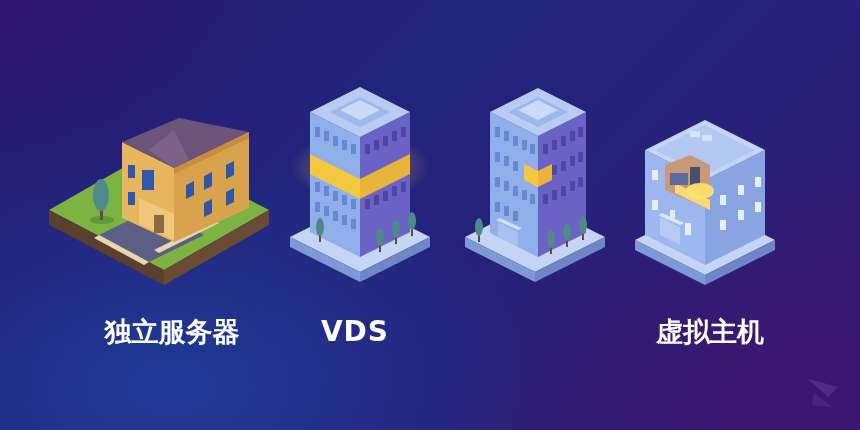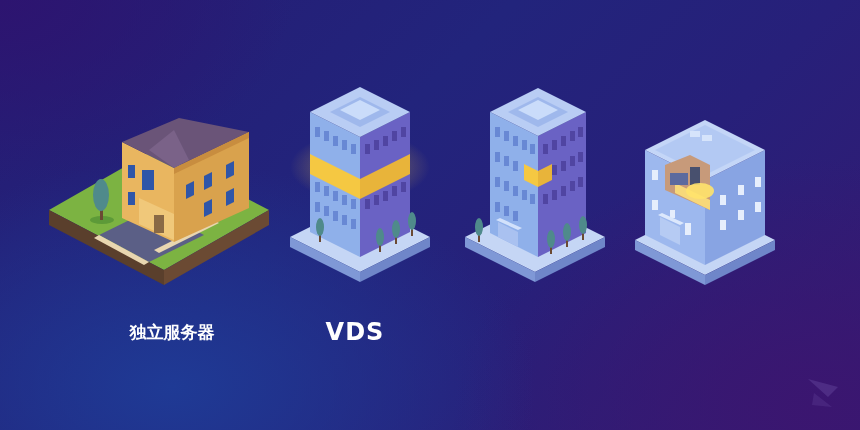--- a/index.html
+++ b/index.html
@@ -9,24 +9,24 @@
       background:
         radial-gradient(ellipse 520px 320px at 20% 90%, #1f3a95 0%, rgba(31,58,149,0) 70%),
         radial-gradient(ellipse 520px 360px at 95% 95%, #3b1670 0%, rgba(59,22,112,0) 70%),
         radial-gradient(ellipse 420px 260px at 0% 0%, #2d1470 0%, rgba(45,20,112,0) 70%),
         linear-gradient(135deg, #261c74 0%, #22247c 40%, #27207a 65%, #341a72 100%);
       font-family: "DejaVu Sans", "Liberation Sans", sans-serif;
     }
     .illus { position: absolute; }
     .label {
       position: absolute; top: 315px; color: #ffffff; font-weight: bold;
-      font-size: 24px; line-height: 34px; text-align: center; letter-spacing: 1px;
+      font-size: 28px; line-height: 34px; text-align: center; letter-spacing: 1px;
       white-space: nowrap;
     }
-    .label.cn { font-size: 17px; letter-spacing: 0px; }
+    .label.cn { font-size: 27px; letter-spacing: 0px; }
     .watermark { position: absolute; left: 806px; top: 375px; opacity: 0.5; }
   </style>
 </head>
 <body>
 
 <div class="canvas">
 
   <svg class="illus" style="left:44px;top:110px" width="230" height="190" viewBox="0 0 230 190">
 
     <polygon points="5,100 110,40 225,100 120,160" fill="#7cb342"></polygon>
@@ -230,18 +230,19 @@
         <rect x="90" y="115" width="6" height="10"></rect>
         <rect x="108" y="105" width="6" height="10"></rect>
         <rect x="125" y="97" width="6" height="10"></rect>
       </g>
     <polygon points="30,112 50,122 50,140 30,130" fill="#b6cbf3"></polygon>
     <polygon points="28,110 50,120 54,118 32,108" fill="#dce8fc"></polygon>
   </svg>
 
   <div class="label cn" style="left:92px;width:160px">独立服务器</div>
   <div class="label" style="left:310px;width:90px">VDS</div>
+  <div class="label cn" style="left:640px;width:140px">虚拟主机</div>
 
   <svg class="watermark" width="36" height="36" viewBox="0 0 36 36">
     <polygon points="2,4 32,12 22,22" fill="#7a5fb4" opacity="0.6"></polygon>
     <polygon points="8,18 26,32 6,30" fill="#7a5fb4" opacity="0.4"></polygon>
   </svg>
 </div>
 
 </body></html>

